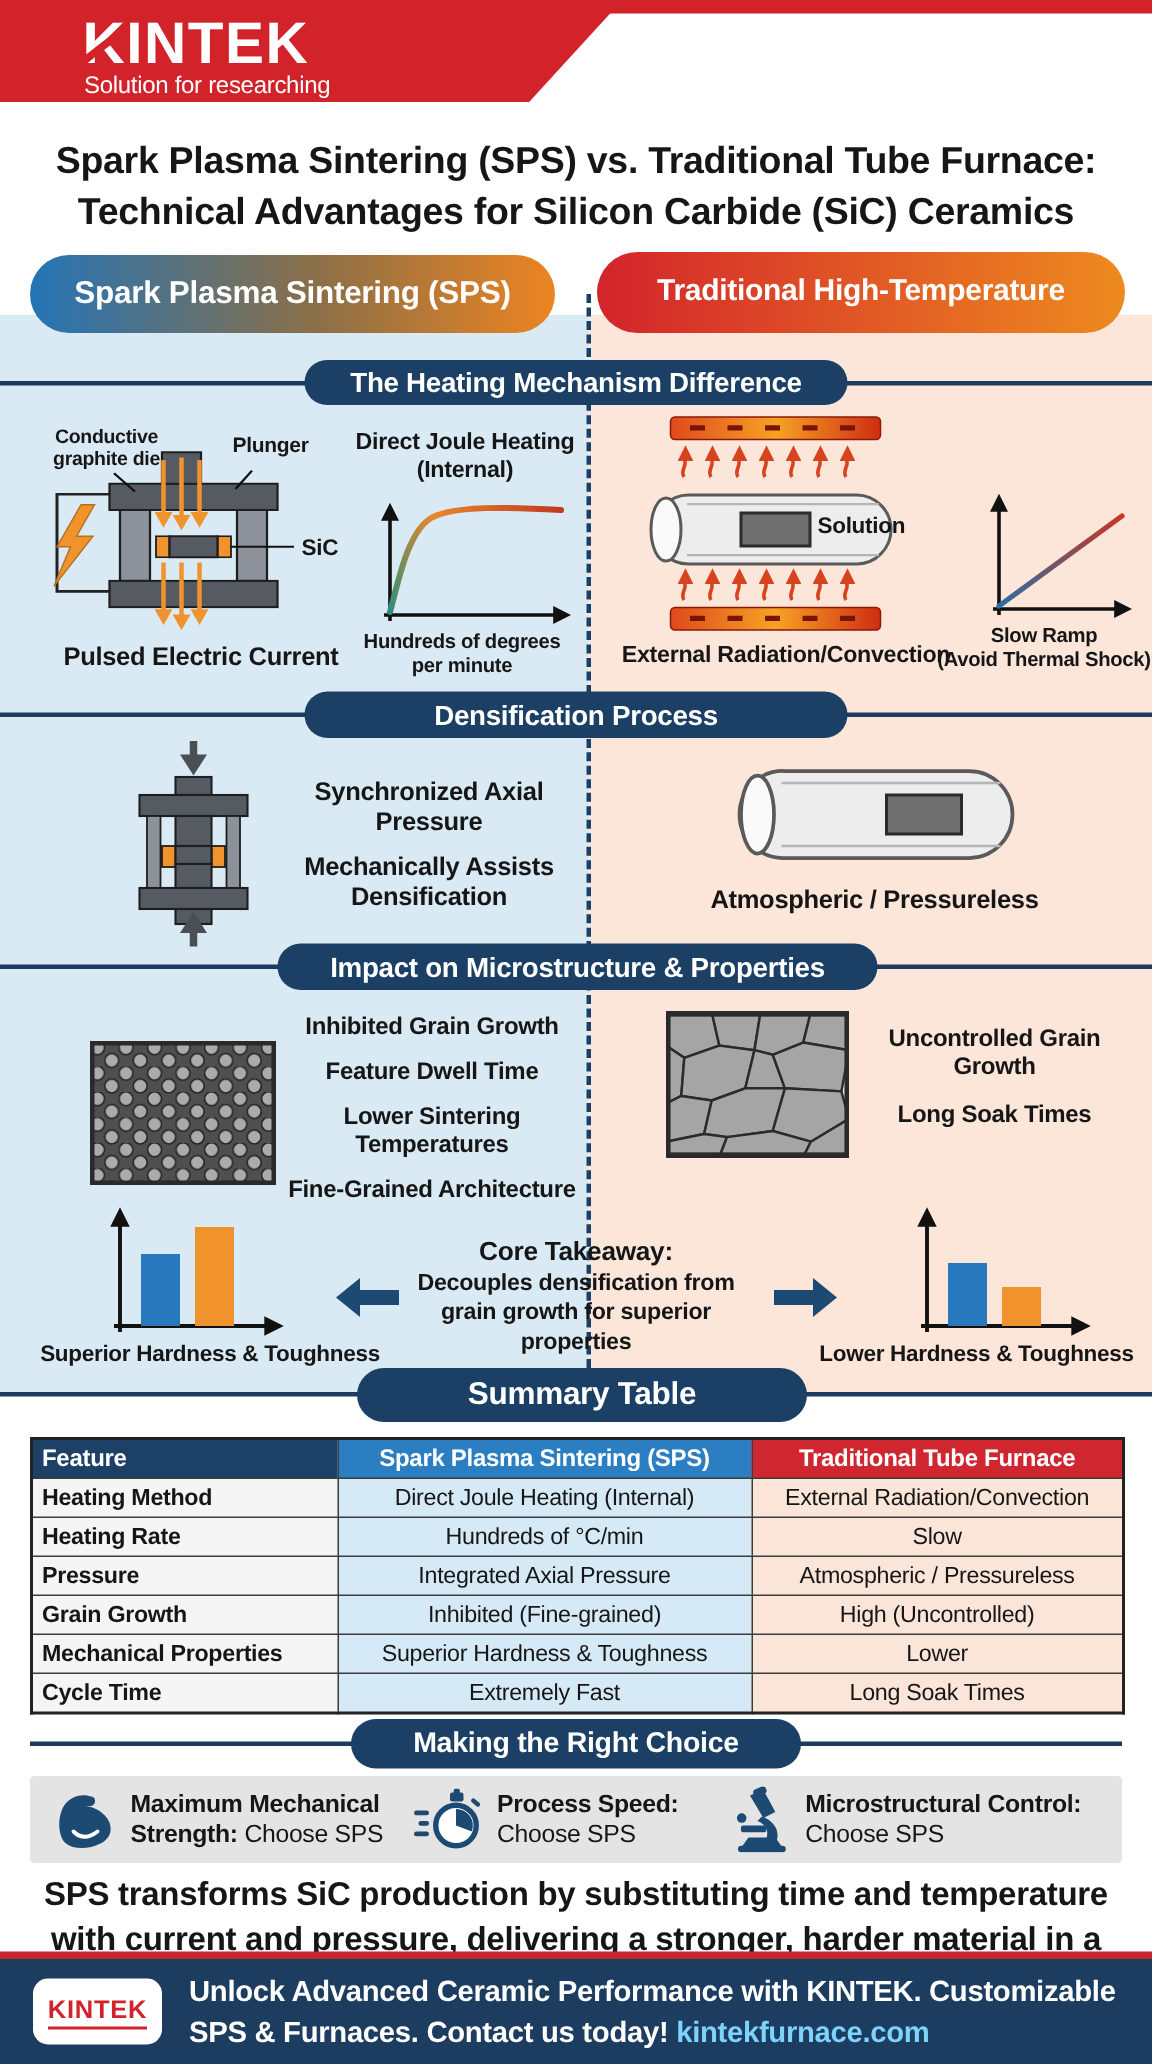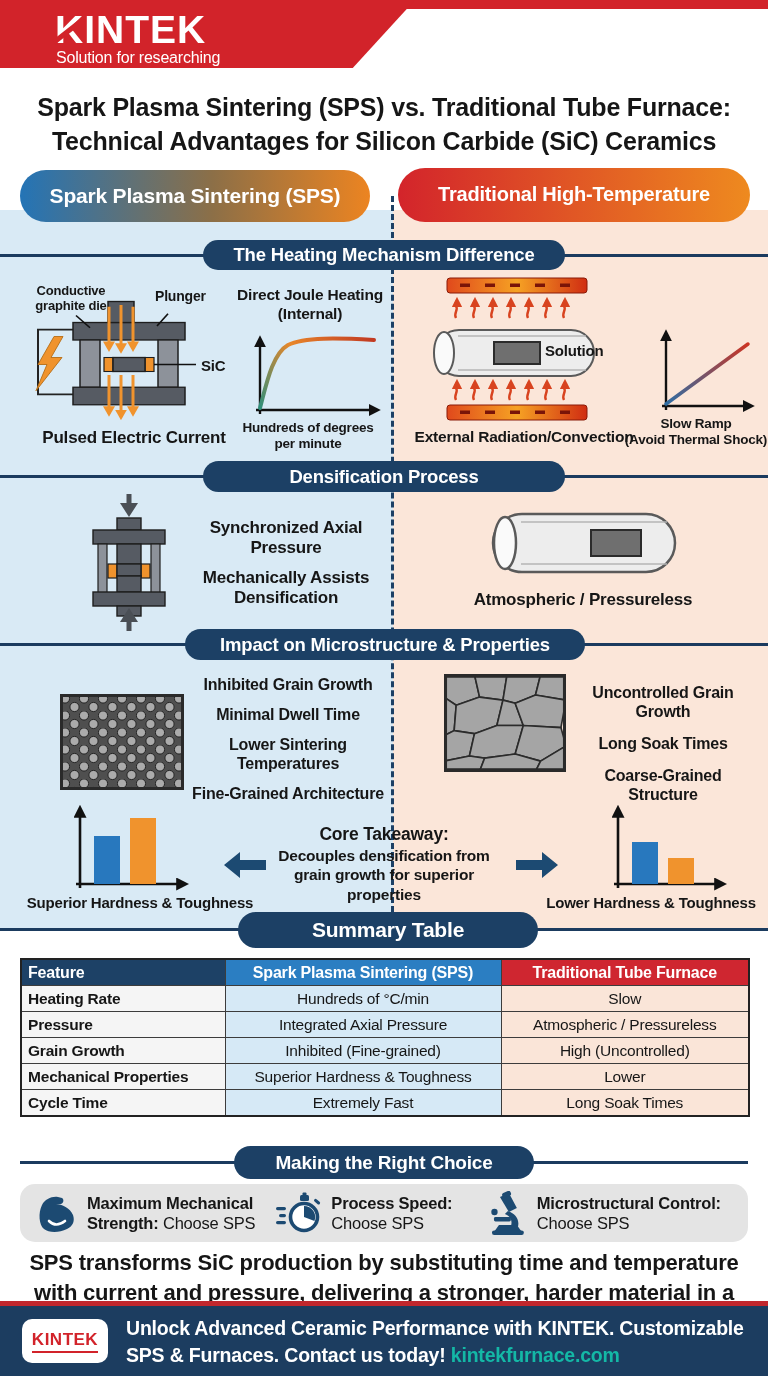--- a/index.html
+++ b/index.html
@@ -17,21 +17,21 @@
   table.summary{border-collapse:collapse;width:728px;table-layout:fixed;padding-left:45px;}
   table.summary th,table.summary td{border:1px solid #3c3c3c;padding:1px 6px;height:23px;}
   table.summary{border:2px solid #222;}
   th.c-feature{background:#1d4166;color:#fff;text-align:left;font-size:16px;}
   th.c-sps{background:#2b7ec2;color:#fff;font-size:16px;}
   th.c-trad{background:#cf2630;color:#fff;font-size:16px;}
   td.c-feature{background:#f5f5f5;font-weight:bold;text-align:left;font-size:15.5px;}
   td.c-sps{background:#d6e9f6;text-align:center;font-size:15.5px;}
   td.c-trad{background:#fae5d8;text-align:center;font-size:15.5px;}
   .choice-item{display:flex;align-items:center;gap:9px;}
-  .link{color:#14b8a6;}
+  .link{color:#7dd3fc;}
 </style>
 </head>
 <body>
 
 <div class="page">
 
   <div class="abs" style="left:0;top:0;width:768px;height:9px;background:#d2232a;"></div>
   <div class="abs" style="left:0;top:0;width:415px;height:68px;background:#d2232a;clip-path:polygon(0 0,100% 0,85% 100%,0 100%);">
     <div class="abs b" style="left:55px;top:8px;font-size:39px;color:#fff;letter-spacing:1px;">KINTEK</div>
     <div class="abs" style="left:50px;top:28px;width:38px;height:5px;background:#d2232a;transform:rotate(-38deg);"></div>
@@ -232,21 +232,21 @@
           <circle cx="14.5" cy="13" r="4.6" fill="#ababab" stroke="#222" stroke-width="1"></circle>
           <circle cx="-4.5" cy="13" r="4.6" fill="#ababab" stroke="#222" stroke-width="1"></circle>
           <circle cx="14.5" cy="-4" r="4.6" fill="#ababab" stroke="#222" stroke-width="1"></circle>
           <circle cx="-4.5" cy="-4" r="4.6" fill="#ababab" stroke="#222" stroke-width="1"></circle>
         </pattern>
       </defs>
       <rect x="1.5" y="1.5" width="121" height="93" fill="url(#grains)" stroke="#2a2a2a" stroke-width="3"></rect>
     </svg>
     <div class="abs" style="left:178px;top:16px;width:192px;">
       <div class="pt">Inhibited Grain Growth</div>
-      <div class="pt">Minimal Dwell Time</div>
+      <div class="pt">Feature Dwell Time</div>
       <div class="pt">Lower Sintering Temperatures</div>
       <div class="pt">Fine-Grained Architecture</div>
     </div>
     <svg class="abs" style="left:48px;top:142px;" width="132" height="90" viewBox="0 0 132 90">
       <line x1="18" y1="86" x2="18" y2="8" stroke="#111" stroke-width="2.6" marker-end="url(#ahB)"></line>
       <line x1="14" y1="82" x2="122" y2="82" stroke="#111" stroke-width="2.6" marker-end="url(#ahB)"></line>
       <rect x="32" y="34" width="26" height="48" fill="#2878be"></rect>
       <rect x="68" y="16" width="26" height="66" fill="#f0932d"></rect>
     </svg>
     <div class="abs b ctr" style="left:0;top:234px;width:252px;font-size:15px;">Superior Hardness &amp; Toughness</div>
@@ -268,21 +268,20 @@
         <polygon points="78,50 115,52 120,70 95,85 70,78"></polygon>
           <polygon points="0,85 25,80 40,82 35,95 0,95"></polygon>
         <polygon points="40,82 70,78 95,85 90,95 35,95"></polygon>
           <polygon points="95,85 120,70 120,95 90,95"></polygon>
       </g>
       <rect x="1.5" y="1.5" width="117" height="92" fill="none" stroke="#2a2a2a" stroke-width="3"></rect>
     </svg>
     <div class="abs" style="left:172px;top:24px;width:186px;">
       <div class="pt" style="margin-bottom:13px;">Uncontrolled Grain Growth</div>
       <div class="pt" style="margin-bottom:13px;">Long Soak Times</div>
-      <div class="pt" style="margin-bottom:13px;">Coarse-Grained Structure</div>
     </div>
     <svg class="abs" style="left:202px;top:142px;" width="132" height="90" viewBox="0 0 132 90">
       <line x1="18" y1="86" x2="18" y2="8" stroke="#111" stroke-width="2.6" marker-end="url(#ahB)"></line>
       <line x1="14" y1="82" x2="122" y2="82" stroke="#111" stroke-width="2.6" marker-end="url(#ahB)"></line>
       <rect x="32" y="40" width="26" height="42" fill="#2878be"></rect>
       <rect x="68" y="56" width="26" height="26" fill="#f0932d"></rect>
     </svg>
     <div class="abs b ctr" style="left:140px;top:234px;width:226px;font-size:15px;">Lower Hardness &amp; Toughness</div>
   </div>
 
@@ -302,20 +301,25 @@
           <col style="width:276px">
           <col style="width:248px">
         </colgroup>
       <tbody>
           <tr>
         <th class="c-feature">Feature</th>
         <th class="c-sps">Spark Plasma Sintering (SPS)</th>
         <th class="c-trad">Traditional Tube Furnace</th>
       </tr>
       <tr>
+        <td class="c-feature">Heating Method</td>
+        <td class="c-sps">Direct Joule Heating (Internal)</td>
+        <td class="c-trad">External Radiation/Convection</td>
+      </tr>
+      <tr>
         <td class="c-feature">Heating Rate</td>
         <td class="c-sps">Hundreds of °C/min</td>
         <td class="c-trad">Slow</td>
       </tr>
       <tr>
         <td class="c-feature">Pressure</td>
         <td class="c-sps">Integrated Axial Pressure</td>
         <td class="c-trad">Atmospheric / Pressureless</td>
       </tr>
       <tr>
@@ -333,21 +337,21 @@
         <td class="c-sps">Extremely Fast</td>
         <td class="c-trad">Long Soak Times</td>
       </tr>
     </tbody>
       </table>
   </div>
 
   <div class="abs" style="left:20px;top:1161px;width:728px;height:3px;background:#1b3b5f;"></div>
   <div class="banner" style="left:234px;top:1146px;width:300px;height:33px;font-size:19px;">Making the Right Choice</div>
 
-  <div class="abs" style="left:20px;top:1184px;width:728px;height:58px;background:#e4e4e4;border-radius:15px;display:flex;align-items:center;padding:0 14px;box-sizing:border-box;gap:10px;">
+  <div class="abs" style="left:20px;top:1184px;width:728px;height:58px;background:#e4e4e4;border-radius:3px;display:flex;align-items:center;padding:0 14px;box-sizing:border-box;gap:10px;">
     <div class="choice-item" style="width:242px;">
       <svg width="44" height="44" viewBox="0 0 44 44">
         <path d="M10,38 C5,34 4,22 8,14 C11,8 18,5 24,6 L28,7 C30,8 30,12 27,13 L22,13 C28,13 36,17 39,24 C41,30 39,35 33,38 C25,42 15,42 10,38 Z" fill="#1c4a72"></path>
         <path d="M15,30 Q22,37 31,30" stroke="#fff" stroke-width="2.6" fill="none" stroke-linecap="round"></path>
       </svg>
       <div style="width:178px;font-size:16.5px;line-height:1.22;">
         <span class="b">Maximum Mechanical Strength:</span>
         <span>Choose SPS</span>
       </div>
     </div>

